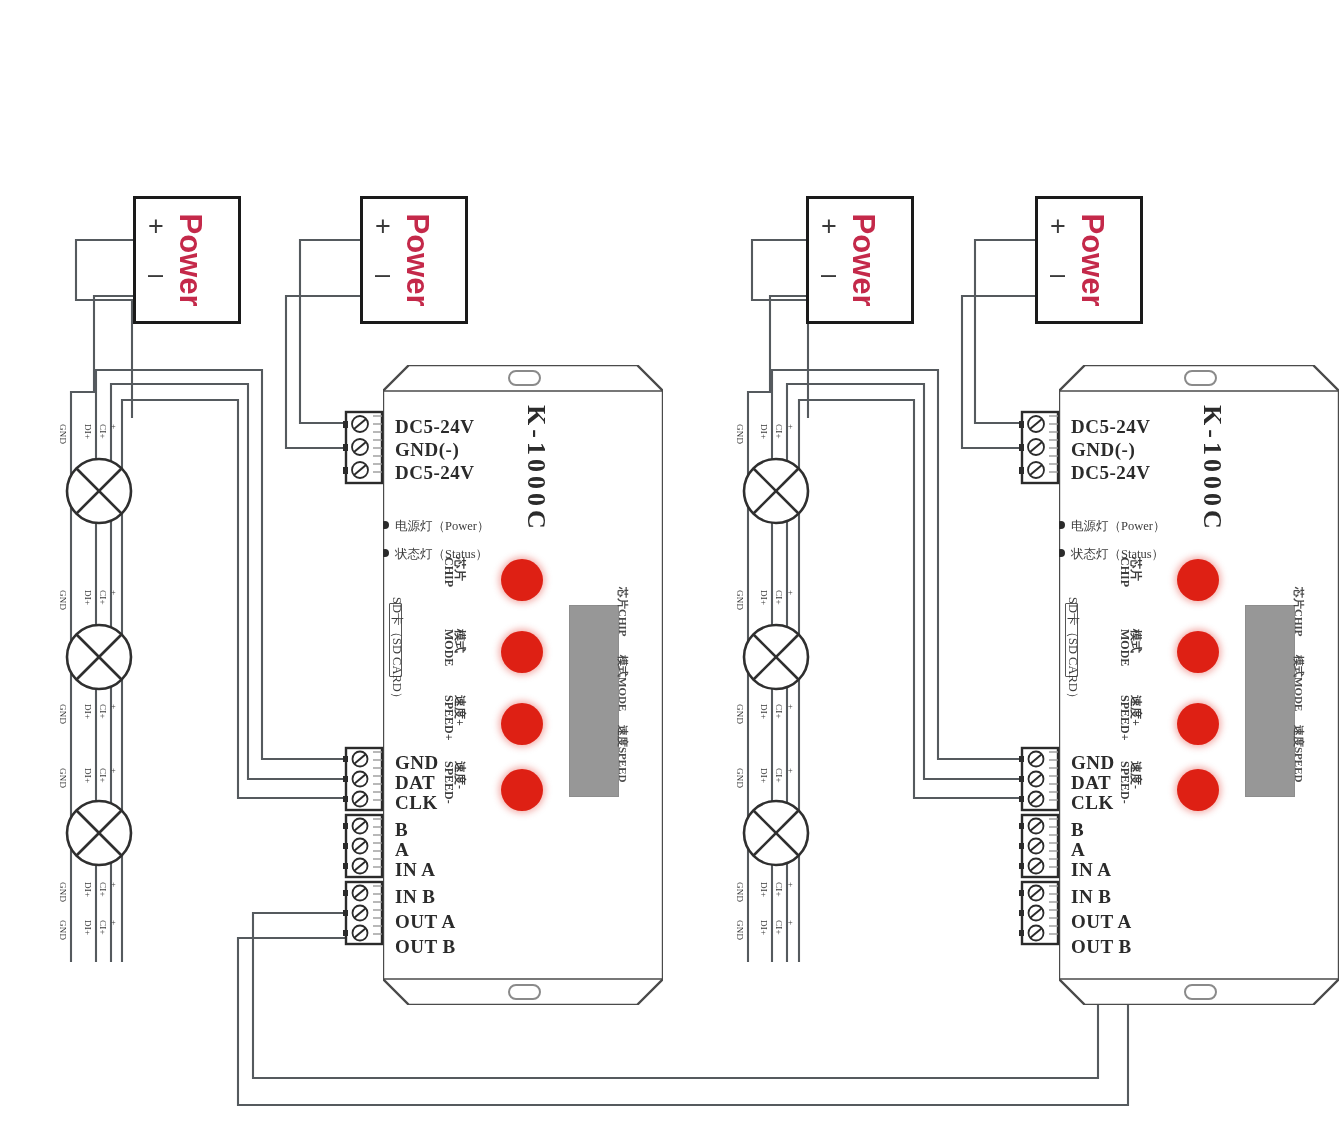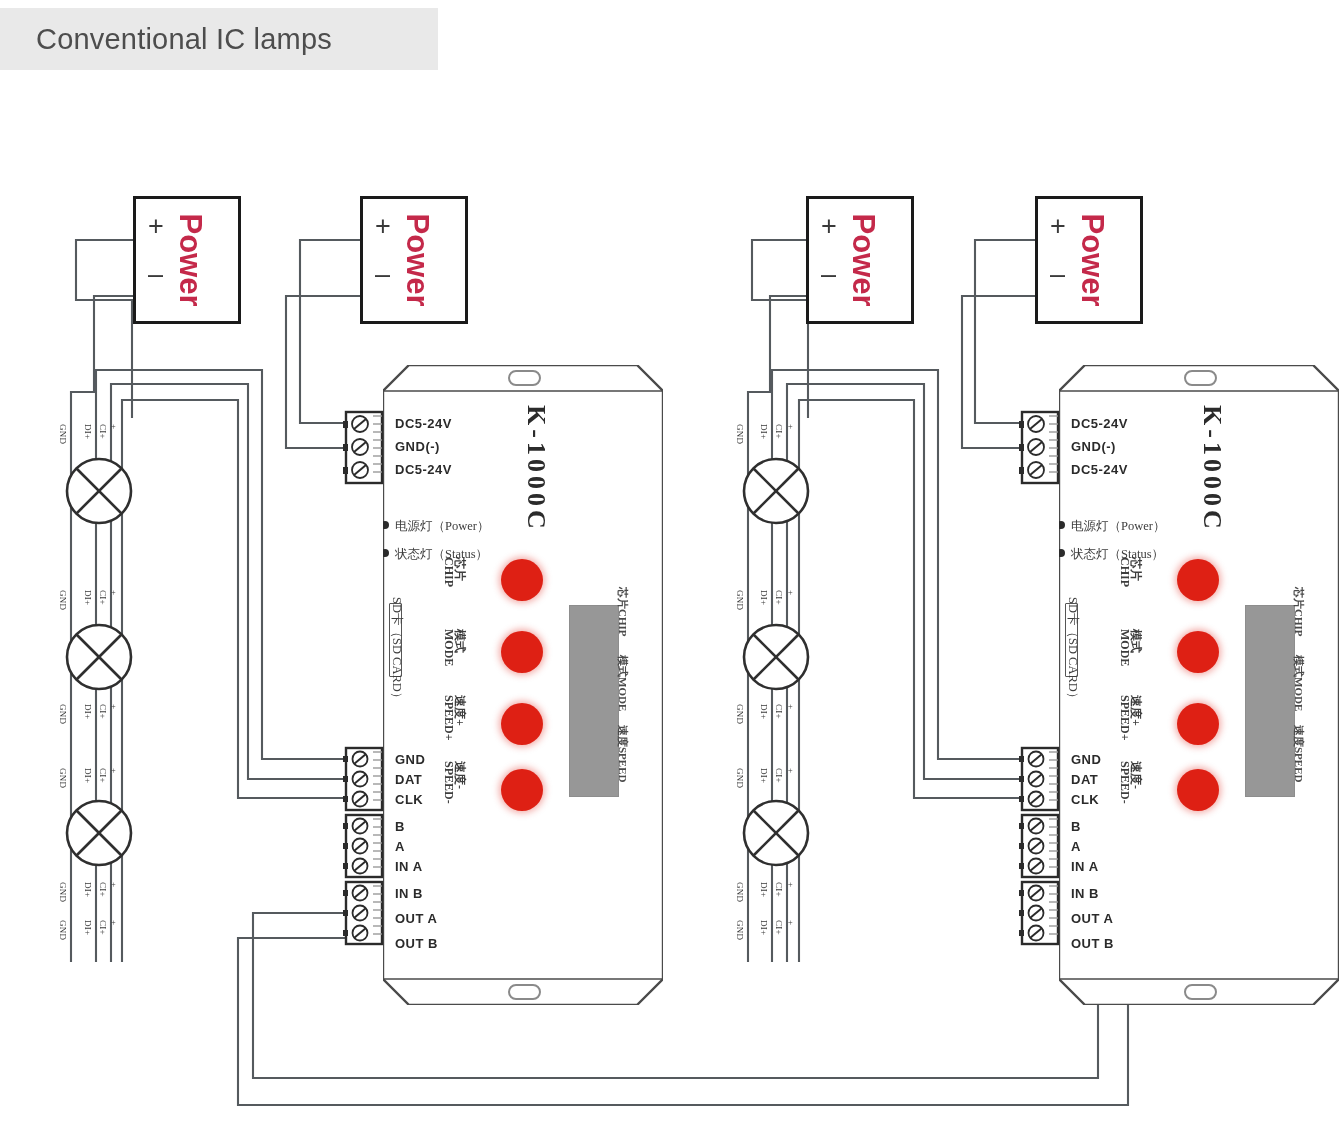--- a/index.html
+++ b/index.html
@@ -36,22 +36,22 @@
     transform:translateY(-50%) rotate(90deg);
     transform-origin:center center;
     font-family:"Liberation Sans",sans-serif;
     font-size:31px;font-weight:700;color:#c4294a;white-space:nowrap;
   }
 
   
   .ctrl{position:absolute;width:280px;height:640px;}
   .ctrl .shell{position:absolute;left:0;top:0;width:280px;height:640px;}
   .ctrl .term-txt{
-    position:absolute;font-family:Liberation Sans, sans-serif;
-    font-weight:700;color:#2b2b2b;font-size:13px;white-space:nowrap;
+    position:absolute;font-family:Liberation Serif, serif;
+    font-weight:700;color:#2b2b2b;font-size:19px;white-space:nowrap;
     letter-spacing:.5px;
   }
   .ctrl .led-txt{
     position:absolute;font-family:"Liberation Serif",serif;
     font-size:12.5px;color:#3d3d3d;white-space:nowrap;
   }
   .ctrl .model{
     position:absolute;left:168px;top:40px;
     transform-origin:left top;transform:rotate(90deg);
     font-family:"Liberation Serif",serif;font-weight:700;
@@ -91,23 +91,20 @@
     position:absolute;transform-origin:left top;transform:rotate(90deg);
     font-family:"Liberation Serif",serif;font-size:9px;color:#3a3a3a;
     white-space:nowrap;letter-spacing:.3px;
   }
 </style>
 </head>
 <body>
 
 <div id="stage">
 
-  <div class="title-chip">
-    <span>Conventional IC lamps</span>
-  </div>
 
   <svg class="layer" viewBox="0 0 1339 1133">
     <g fill="none" stroke="#555a5e" stroke-width="2.1" stroke-linejoin="miter" stroke-linecap="butt">
 
       <path d="M133,240 L76,240 L76,300 L132,300 L132,418"></path>
 
       <path d="M133,296 L94,296 L94,392 L71,392 L71,418"></path>
 
       <path d="M360,240 L300,240 L300,423 L346,423"></path>
 

